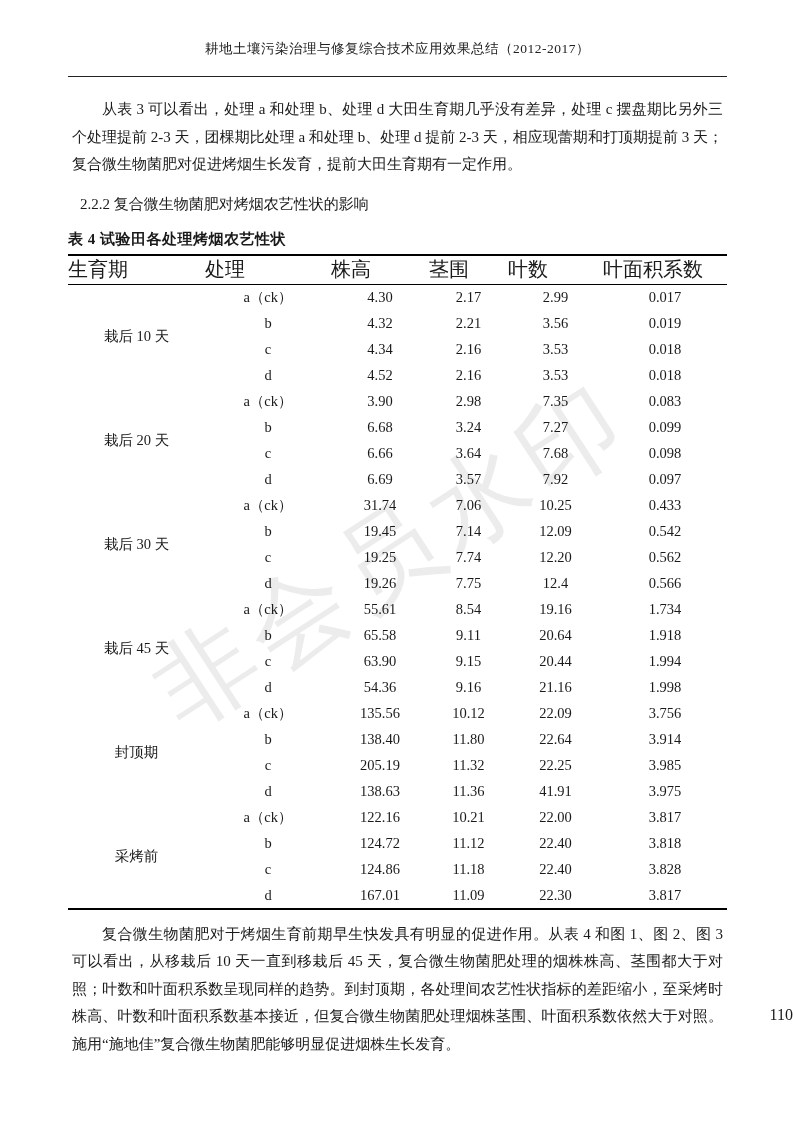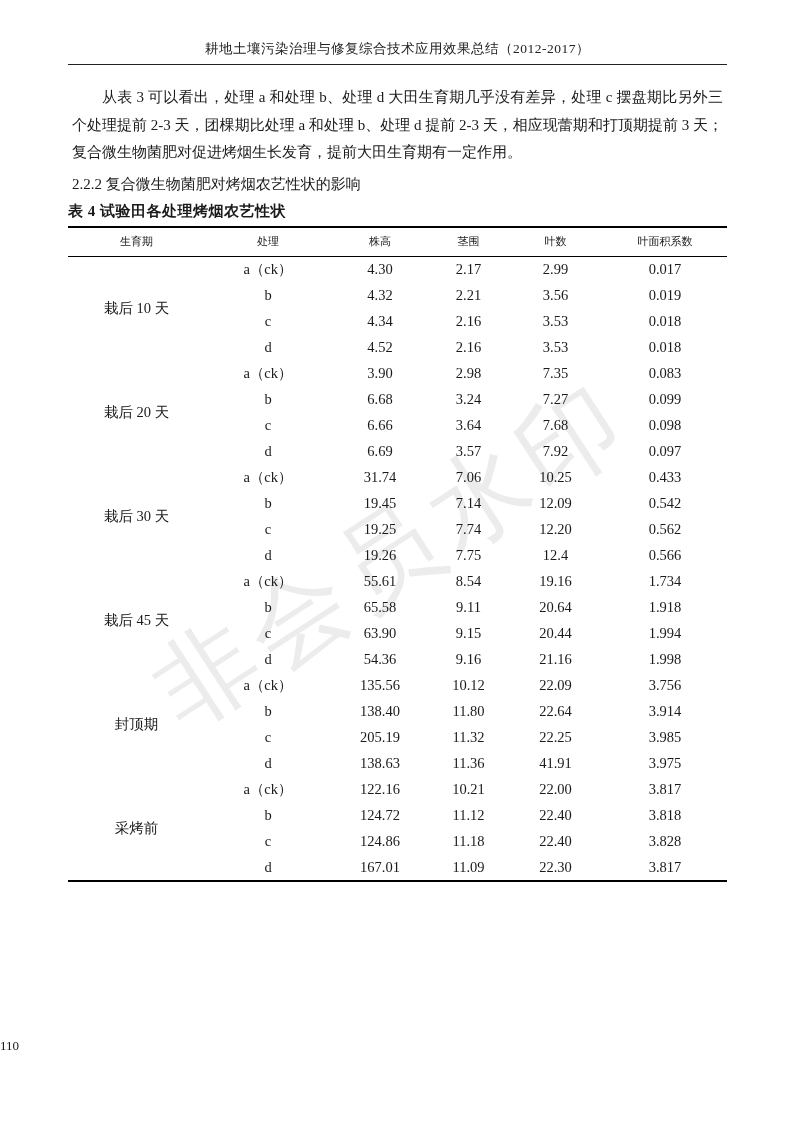--- a/index.html
+++ b/index.html
@@ -12,49 +12,49 @@
   .watermark {
     position: absolute; left: 392px; top: 556px; z-index: 0;
     transform: translate(-50%,-50%) rotate(-33deg);
     font-size: 100px; letter-spacing: 8px; white-space: nowrap;
     color: rgba(0,0,0,0.075); font-family: "Liberation Sans", sans-serif;
     pointer-events: none; user-select: none;
   }
   .content { position: absolute; left: 68px; width: 659px; top: 0; z-index: 1; }
   .doc-header {
     margin-top: 40px; text-align: center; font-size: 13.5px; color: #222;
-    padding-bottom: 6px; border-bottom: 1.5px solid #222; letter-spacing: 0.5px;
+    padding-bottom: 18px; border-bottom: 1.5px solid #222; letter-spacing: 0.5px;
   }
   .para {
     font-size: 15px; line-height: 27.5px; text-align: justify;
     text-indent: 2em; margin: 4px;
   }
   .para1 { margin-top: 19px; }
-  .sec-heading { font-size: 15px; line-height: 27px; margin: 4px; }
+  .sec-heading { font-size: 15px; line-height: 27px; margin: 12px; }
   .table-title {
     text-align: left; font-weight: bold; font-size: 15px;
     margin: 2px 0 5px 0; letter-spacing: 0.5px;
   }
   table.agron {
     width: 659px; border-collapse: collapse; table-layout: fixed;
     border-top: 2px solid #000; border-bottom: 2px solid #000;
     font-size: 14.5px;
   }
   table.agron thead th {
-    font-weight: normal; font-size: 11px; height: 30px;
-    border-bottom: 1.5px solid #000; text-align: center; padding: 0;
+    font-weight: normal; font-size: 20px; height: 30px;
+    border-bottom: 1.5px solid #000; text-align: left; padding: 0;
   }
   table.agron tbody td {
     height: 26px; text-align: center; vertical-align: middle; padding: 0;
   }
   td.stage { vertical-align: middle; }
   .para2 { margin-top: 11px; }
   .page-number {
-    position: absolute; top: 1038px; left: 0; width: 100%;
-    text-align: left; font-size: 13px; z-index: 1;
+    position: absolute; top: 1006px; left: 0; width: 100%;
+    text-align: right; font-size: 16px; z-index: 1;
   }
 </style>
 </head>
 <body>
 
 <div class="watermark">非会员水印</div>
 
 <div class="content">
 
   <div class="doc-header">耕地土壤污染治理与修复综合技术应用效果总结（2012-2017）</div>
@@ -261,16 +261,17 @@
       <tr>
         <td>d</td>
         <td>167.01</td>
         <td>11.09</td>
         <td>22.30</td>
         <td>3.817</td>
       </tr>
     </tbody>
   </table>
 
+  <p class="para para2">复合微生物菌肥对于烤烟生育前期早生快发具有明显的促进作用。从表 4 和图 1、图 2、图 3 可以看出，从移栽后 10 天一直到移栽后 45 天，复合微生物菌肥处理的烟株株高、茎围都大于对照；叶数和叶面积系数呈现同样的趋势。到封顶期，各处理间农艺性状指标的差距缩小，至采烤时株高、叶数和叶面积系数基本接近，但复合微生物菌肥处理烟株茎围、叶面积系数依然大于对照。施用“施地佳”复合微生物菌肥能够明显促进烟株生长发育。</p>
 
 </div>
 
 <div class="page-number">110</div>
 
 </body></html>

